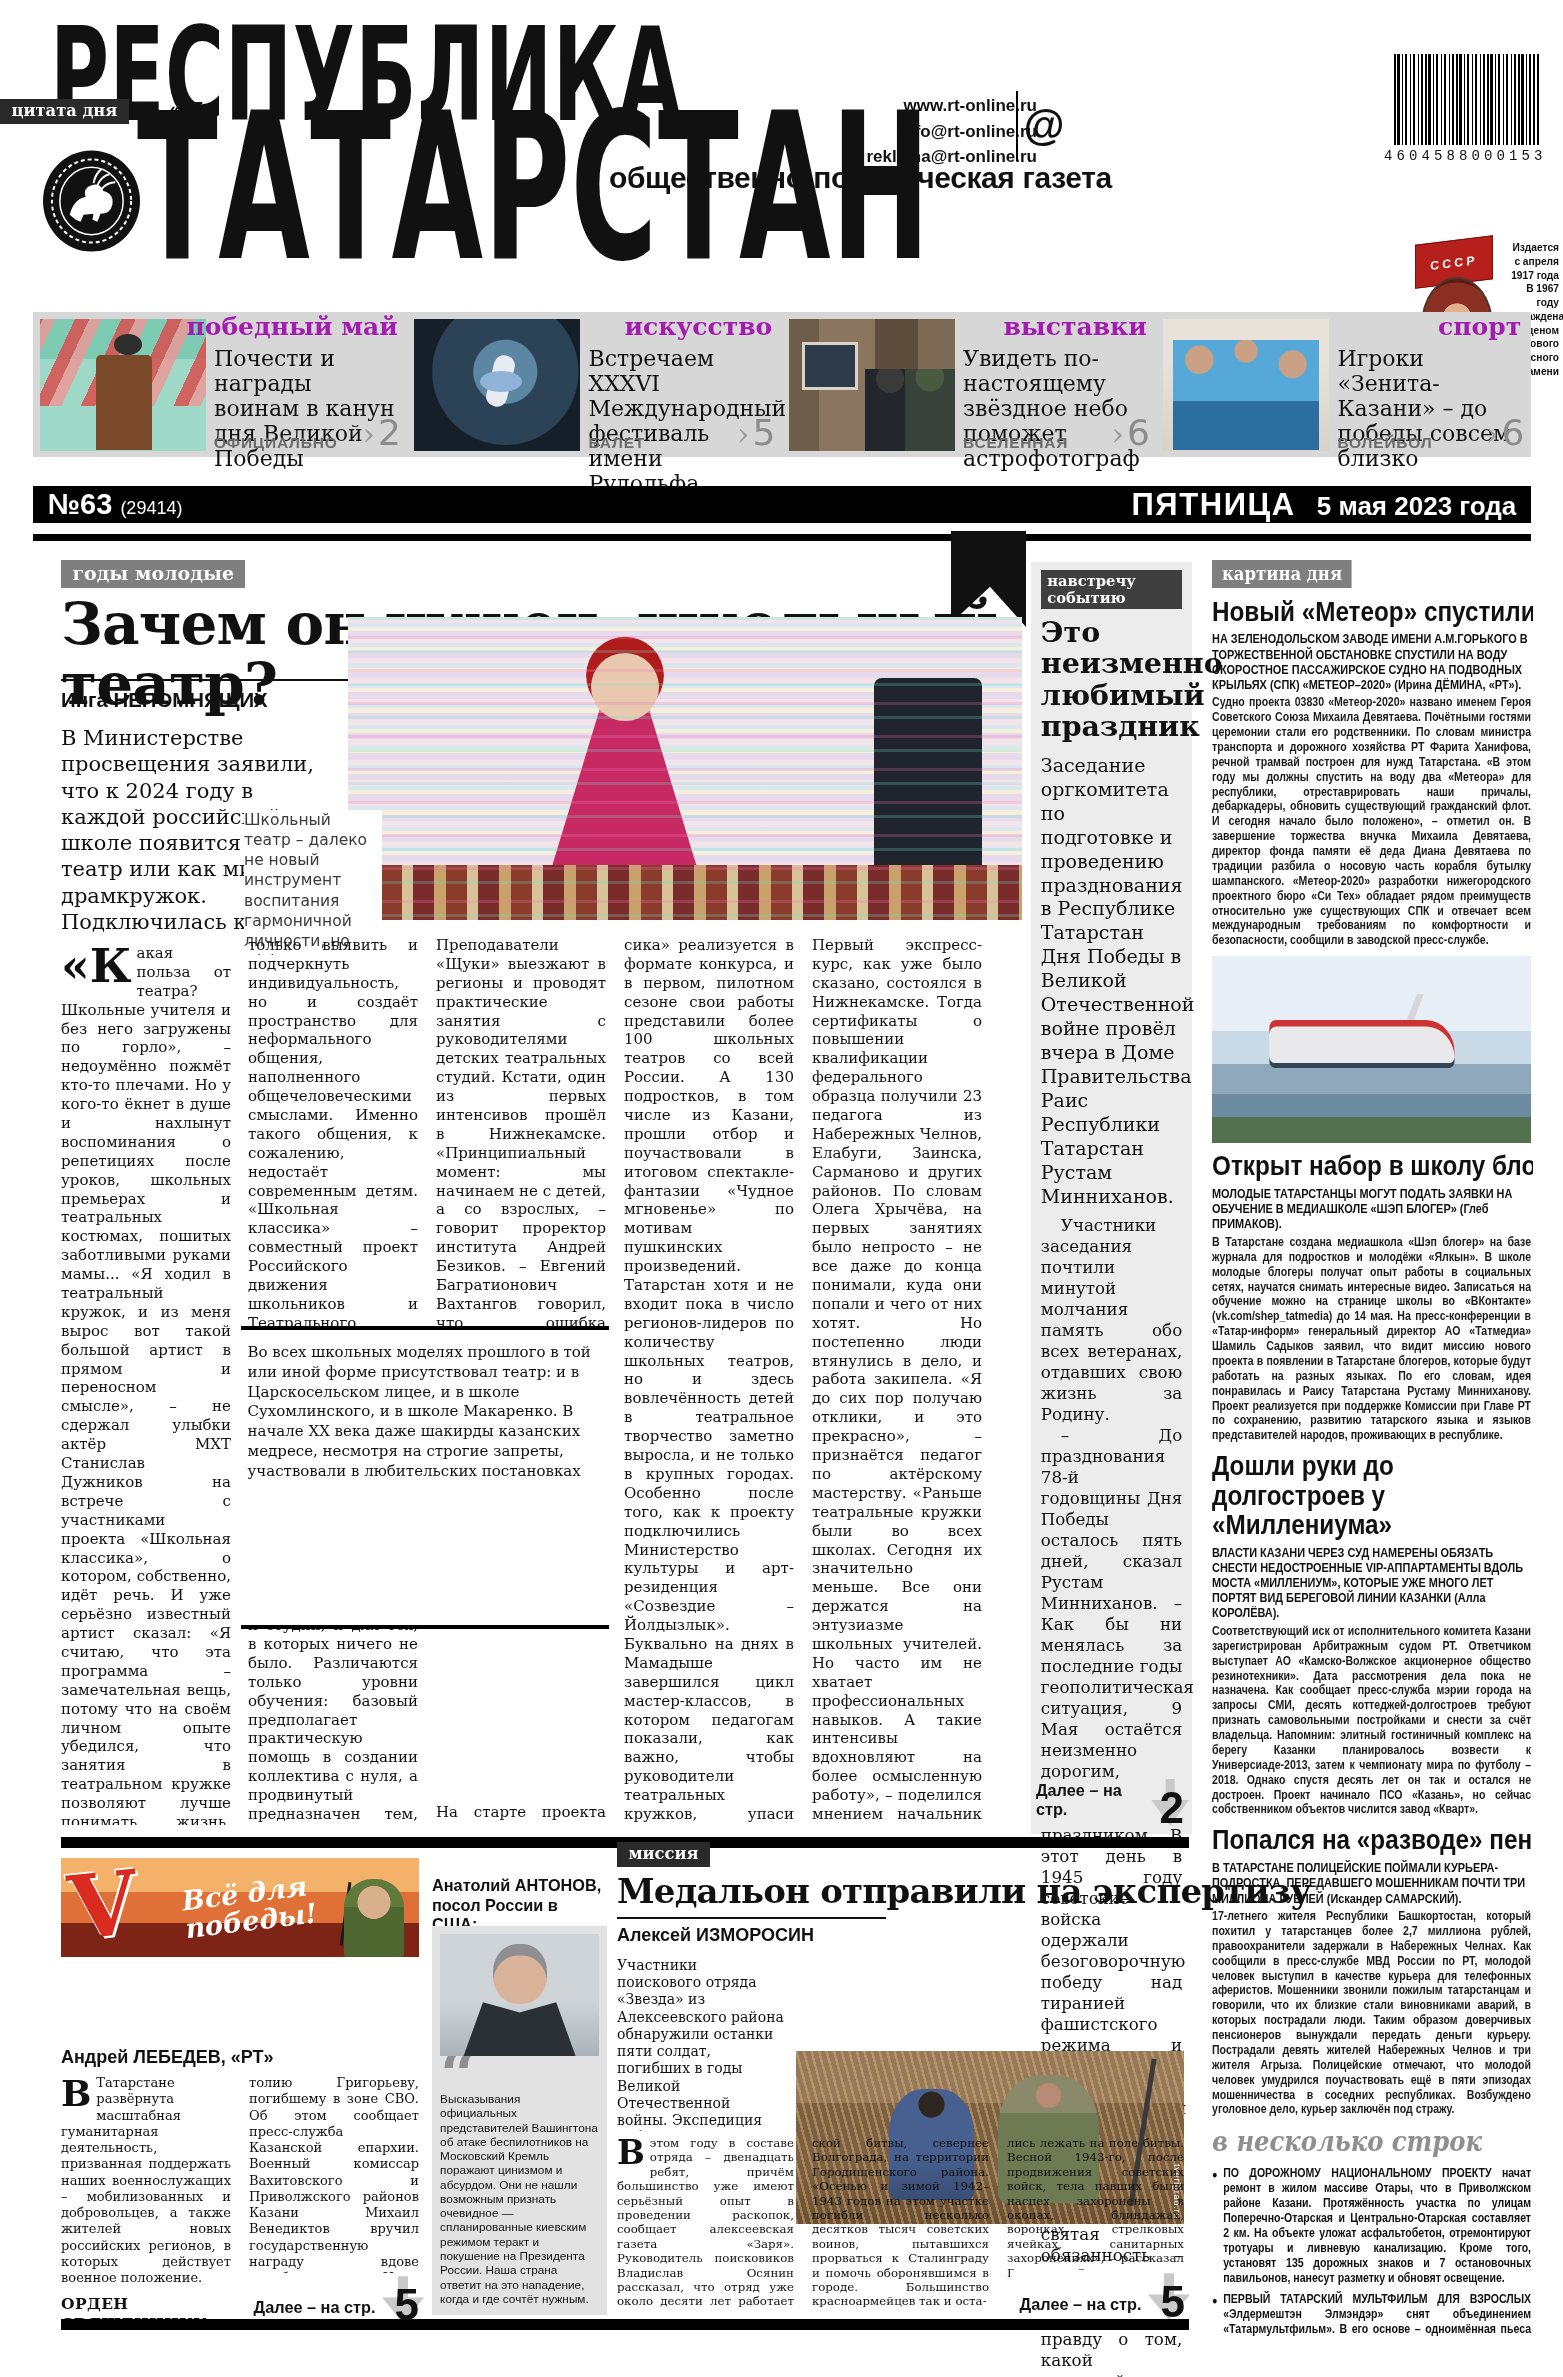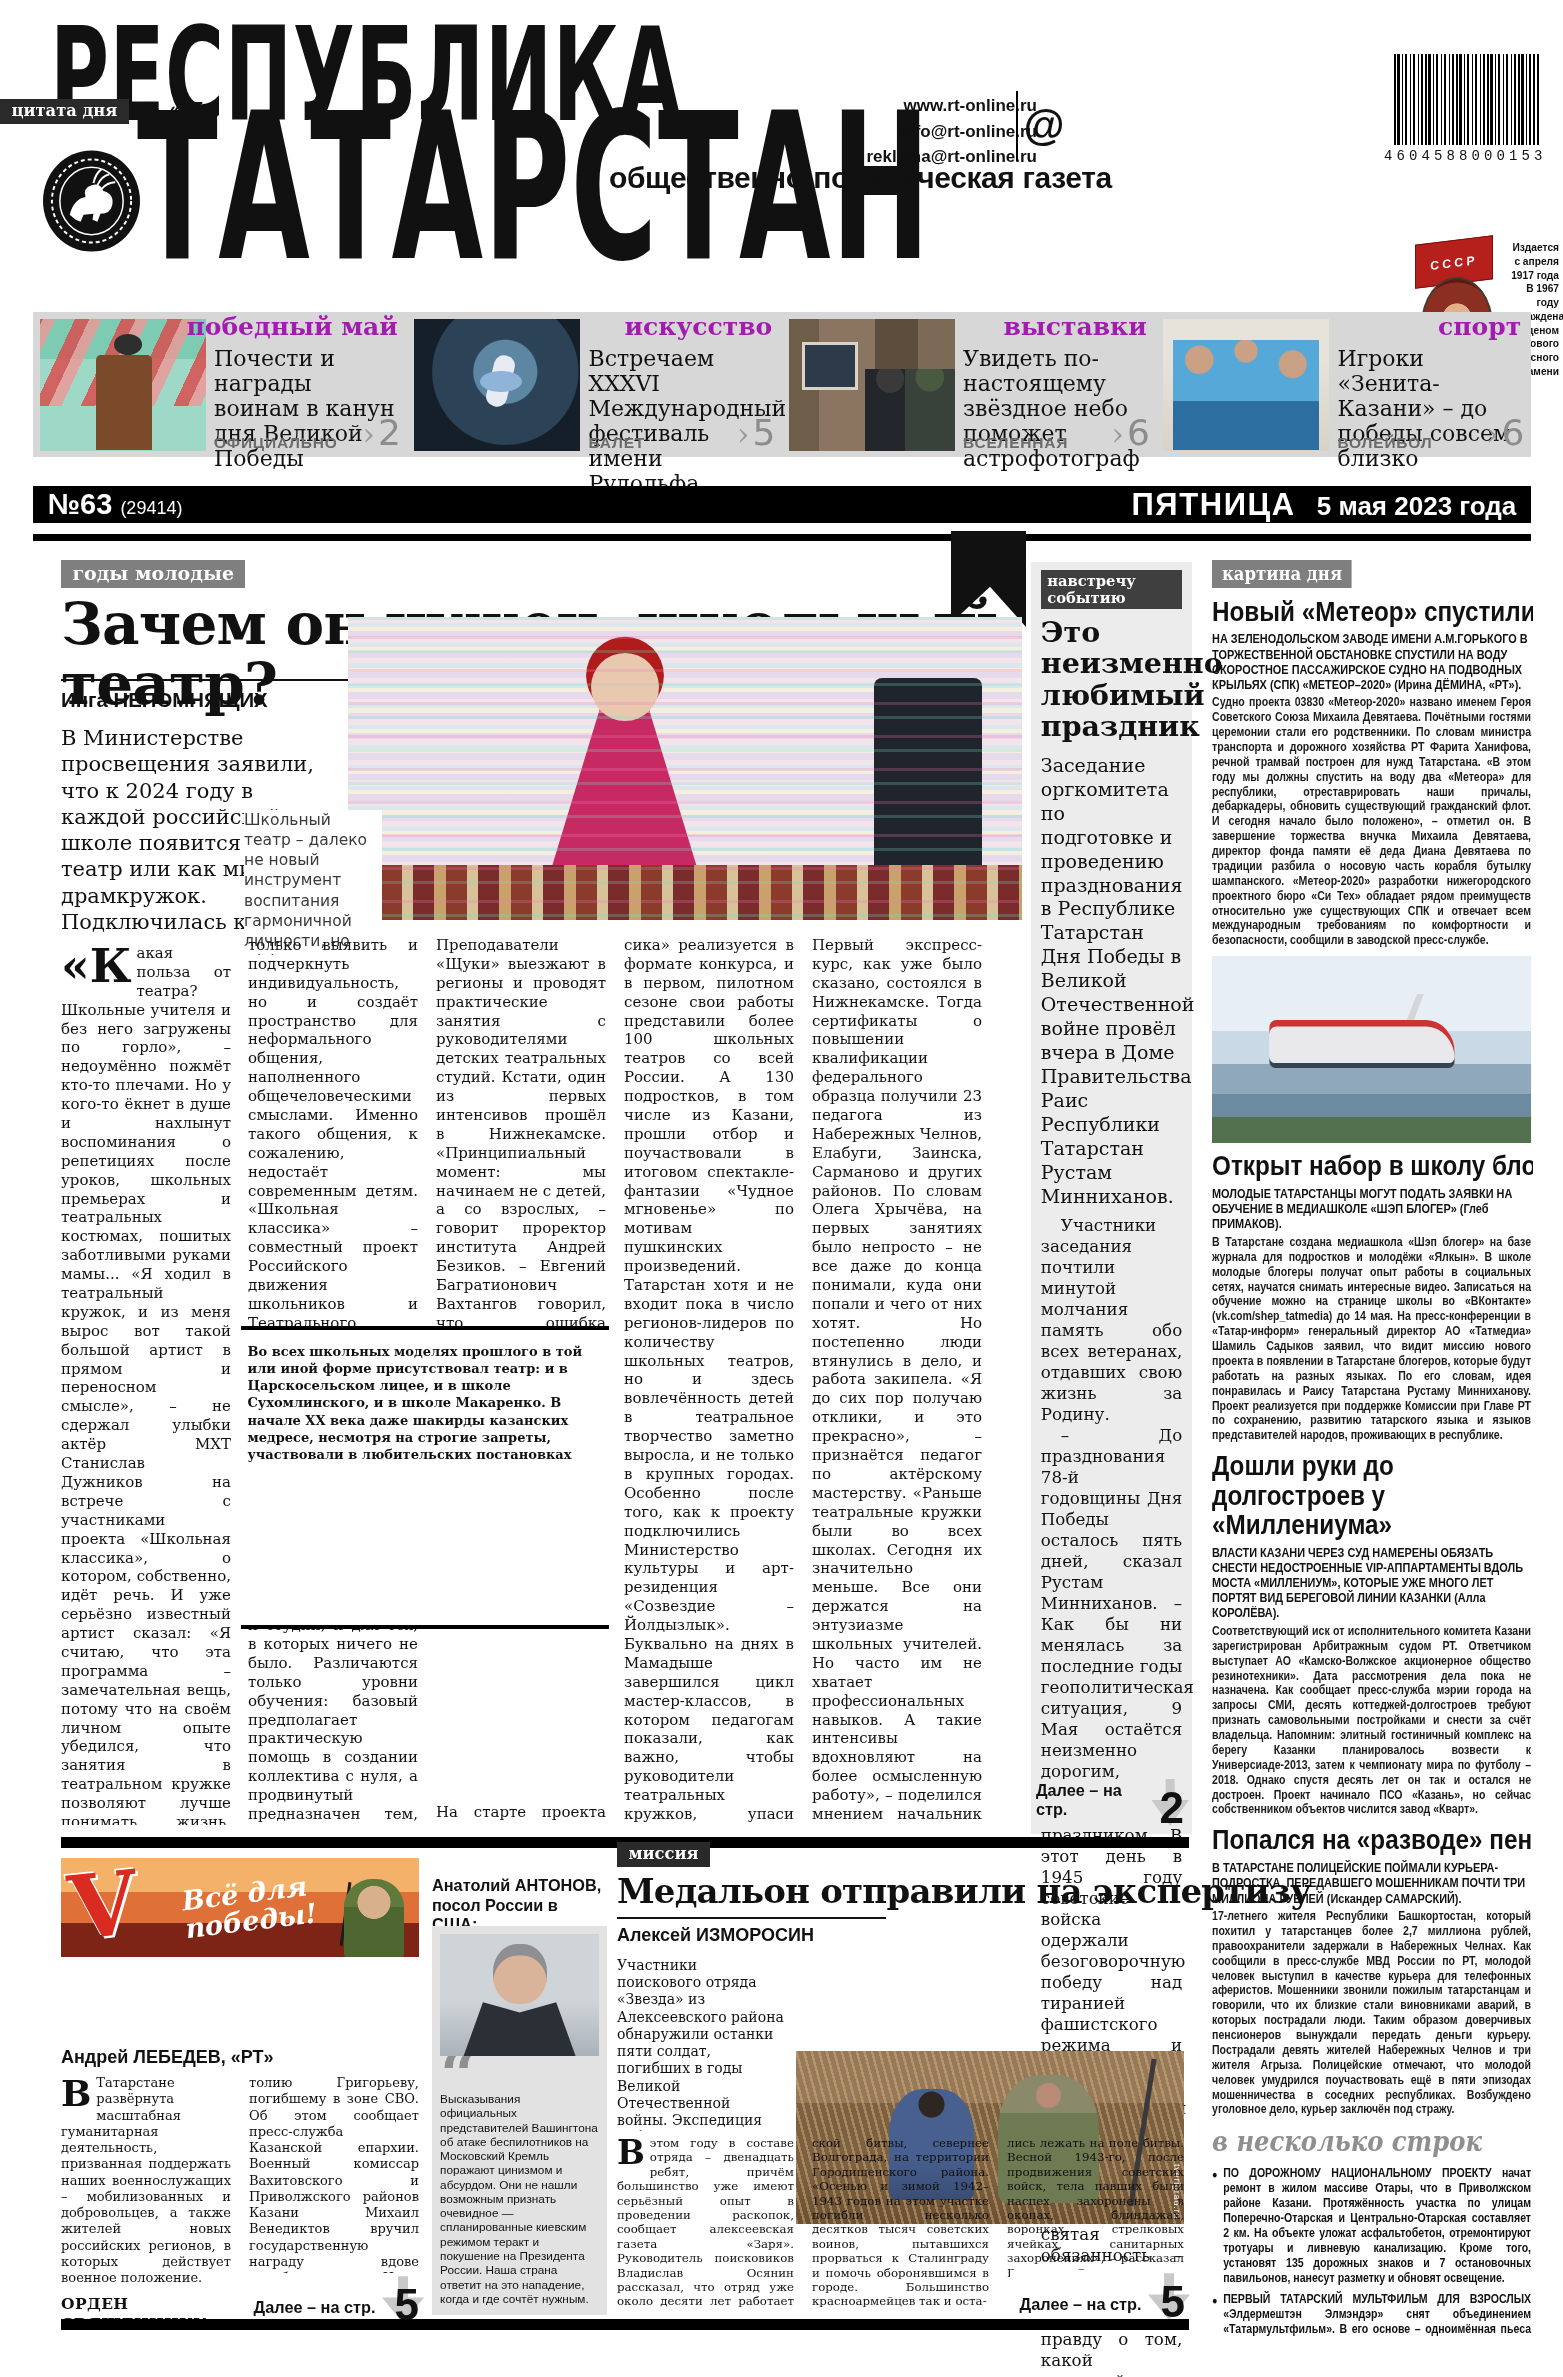--- a/index.html
+++ b/index.html
@@ -67,21 +67,21 @@
   
   .headline{font-weight:bold;font-size:58px;line-height:1.04;letter-spacing:-0.8px}
   .byline{font-weight:bold;font-size:20.4px}
   .lead{font-size:21px;line-height:1.25}
   .bodytxt{font-size:15px;line-height:1.26;text-align:justify}
   .cols{display:flex;gap:18px;overflow:hidden}
   .cols>div{width:170px;flex:0 0 170px;overflow:hidden}
   .dc{float:left;font-weight:bold;font-size:46px;line-height:.85;padding:3.3px 4.9px 0 0}
   .capt{font-family:"DejaVu Sans",sans-serif;font-size:15.5px;line-height:1.3;color:#3a3a3a;background:#fff}
   .pullbox{background:#fff;border-top:4.1px solid #000;border-bottom:4.1px solid #000;padding:13px 6.5px;
-           font-weight:bold;font-size:13px;line-height:1.32;z-index:6}
+           font-weight:normal;font-size:15px;line-height:1.32;z-index:6}
   .black-flag{background:#111;clip-path:polygon(0 0,100% 0,100% 100%,52% 58%,0 96%)}
 
   .ph-school{background:
      repeating-linear-gradient(180deg,rgba(244,226,236,.8) 0 5.7px,rgba(214,230,242,.8) 5.7px 9.8px,rgba(247,240,220,.8) 9.8px 14px,rgba(228,214,240,.8) 14px 20.4px),
      linear-gradient(180deg,#efe9e2 0 100%);overflow:hidden}
   .ph-school .dress{position:absolute;left:26%;top:30%;width:30%;height:66%;background:#c72a62;
       clip-path:polygon(38% 0,62% 0,92% 100%,8% 100%);box-shadow:inset 0 0 0 4.9px #e27b9e}
   .ph-school .head{position:absolute;left:36%;top:12%;width:68px;height:68px;border-radius:50%;background:#e8c9b0;
       box-shadow:0 -11.4px 0 4.9px #b01c1c}
   .ph-school .fig2{position:absolute;right:6%;top:20%;width:16%;height:80%;background:#20242c;border-radius:8.1px 8.1px 0 0}

